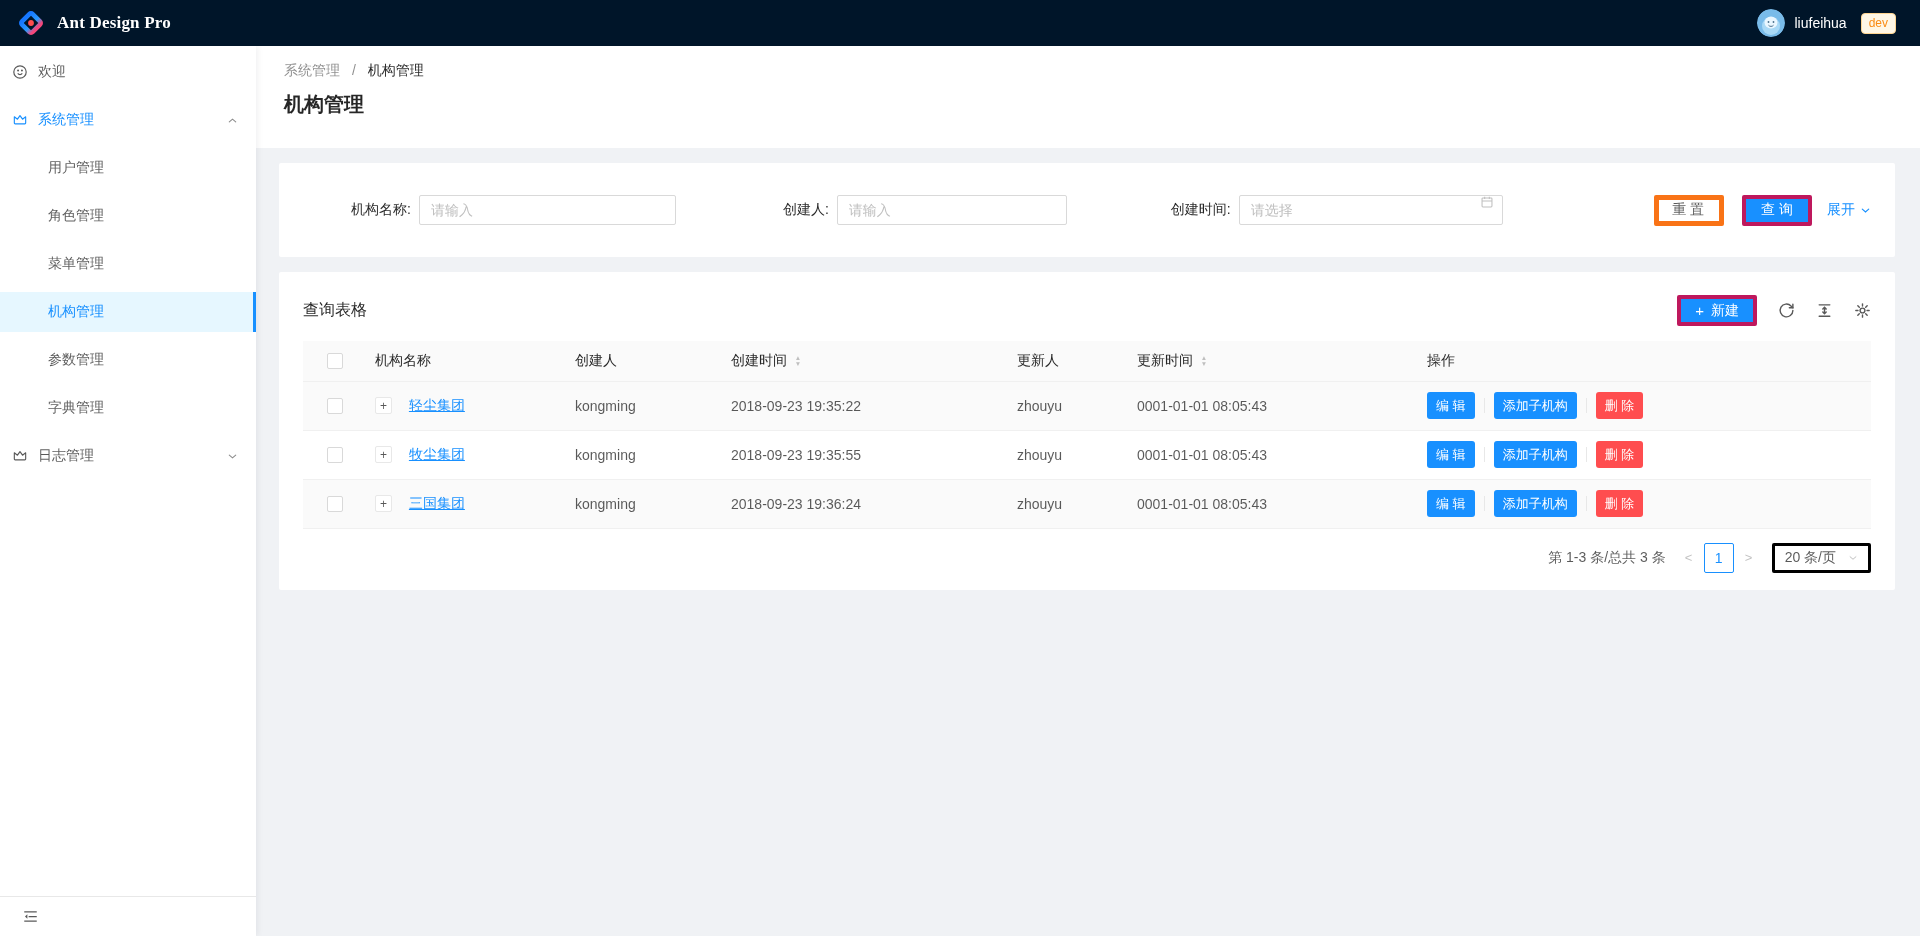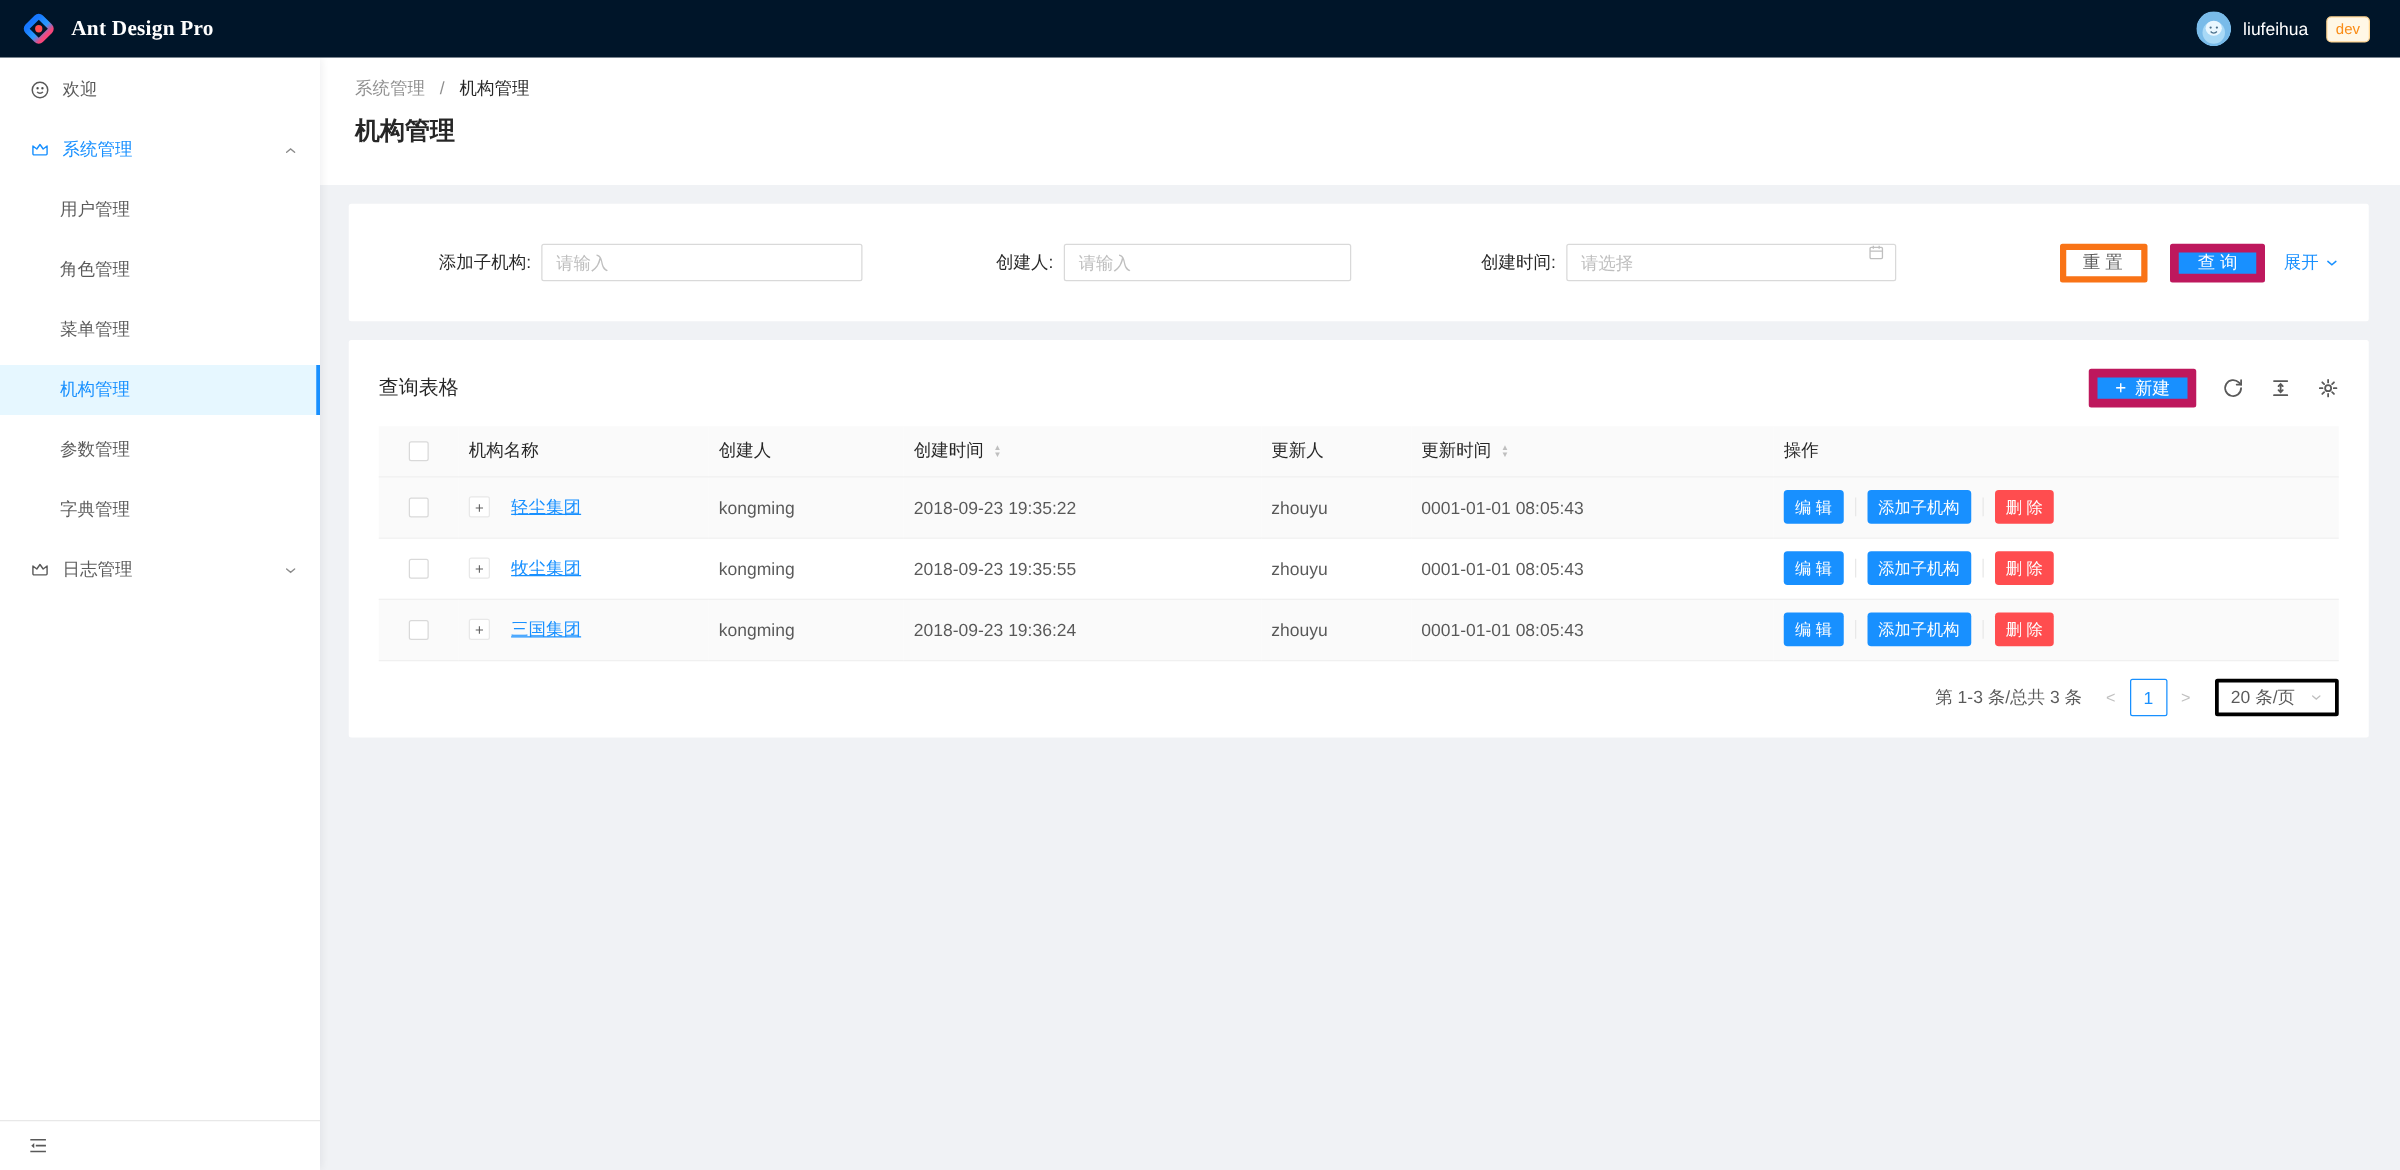--- a/index.html
+++ b/index.html
@@ -24,21 +24,21 @@
     border-radius:4px; font-size:12px; line-height:19px; padding:0 7px; display:inline-block;
   }
   
   .sidebar {
     position:absolute; top:46px; left:0; bottom:0; width:256px; background:#fff;
     box-shadow:2px 0 6px rgba(0,21,41,.06); z-index:10; display:flex; flex-direction:column;
   }
   .menu { padding-top:6px; flex:1; overflow:hidden; }
   .menu-item {
     height:40px; margin-bottom:8px; display:flex; align-items:center;
-    padding-left:24px; cursor:pointer; color:rgba(0,0,0,.65); position:relative;
+    padding-left:12px; cursor:pointer; color:rgba(0,0,0,.65); position:relative;
   }
   .menu-item .mi-icon { display:inline-flex; width:16px; margin-right:10px; color:rgba(0,0,0,.65); }
   .menu-item.group-active, .menu-item.group-active .mi-icon { color:#1890ff; }
   .menu-item .arrow { margin-left:auto; margin-right:18px; color:rgba(0,0,0,.45); display:inline-flex; }
   .sub-item { padding-left:48px; }
   .sub-item.selected {
     background:#e6f7ff; color:#1890ff; border-right:3px solid #1890ff;
   }
   .sidebar-footer {
     border-top:1px solid #e8e8e8; height:40px; display:flex; align-items:center; padding-left:23px;
@@ -69,21 +69,21 @@
   .date-wrap { position:relative; display:inline-flex; align-items:flex-start; }
   .date-wrap .ipt { padding-right:30px; }
   .date-wrap .cal { position:absolute; right:9px; color:#bfbfbf; display:inline-flex; pointer-events:none; }
   .search-buttons { margin-left:auto; display:flex; align-items:center; }
   .btn {
     height:31px; padding:0 15px; border-radius:2px; font-size:14px; cursor:pointer;
     display:inline-flex; align-items:center; justify-content:center;
     font-family:"Liberation Sans","DejaVu Sans",sans-serif;
   }
   .btn-default { background:#fff; border:5px solid #f97316; color:rgba(0,0,0,.65);padding-left:13px; }
-  .btn-primary { background:#1890ff; border:7px solid #be185d; color:#fff; }
+  .btn-primary { background:#1890ff; border:4px solid #be185d; color:#fff; }
   .search-buttons .btn + .btn { margin-left:18px; }
   .expand-link { color:#1890ff; margin-left:15px; cursor:pointer; display:inline-flex; align-items:center; }
   .expand-link .chev { display:inline-flex; margin-left:5px; }
   
   .table-card { background:#fff; border-radius:2px; margin-top:15px; padding:8px 24px 17px; }
   .card-header { height:61px; display:flex; align-items:center; }
   .card-title { font-size:16px; font-weight:500; color:rgba(0,0,0,.85); }
   .card-tools { margin-left:auto; display:flex; align-items:center; }
   .btn-new { height:31px; padding:0 14px; border-radius:2px; }
   .btn-new .plus { margin-right:7px; font-size:15px; }
@@ -252,21 +252,21 @@
       <span class="bc-sep">/</span>
       <span class="bc-current">机构管理</span>
     </div>
     <div class="page-title">机构管理</div>
   </div>
 
   <div class="content">
 
     <div class="search-card">
       <div class="search-field" style="margin-left:48px;">
-        <span class="f-label">添加子机构:</span>
+        <span class="f-label">机构名称:</span>
         <input class="ipt" style="width: 257px;" type="text" placeholder="请输入">
       </div>
       <div class="search-field" style="margin-left:107px;">
         <span class="f-label">创建人:</span>
         <input class="ipt" style="width: 230px;" type="text" placeholder="请输入">
       </div>
       <div class="search-field" style="margin-left:104px;">
         <span class="f-label">创建时间:</span>
         <span class="date-wrap">
           <input class="ipt" style="width: 264px;" type="text" placeholder="请选择">

